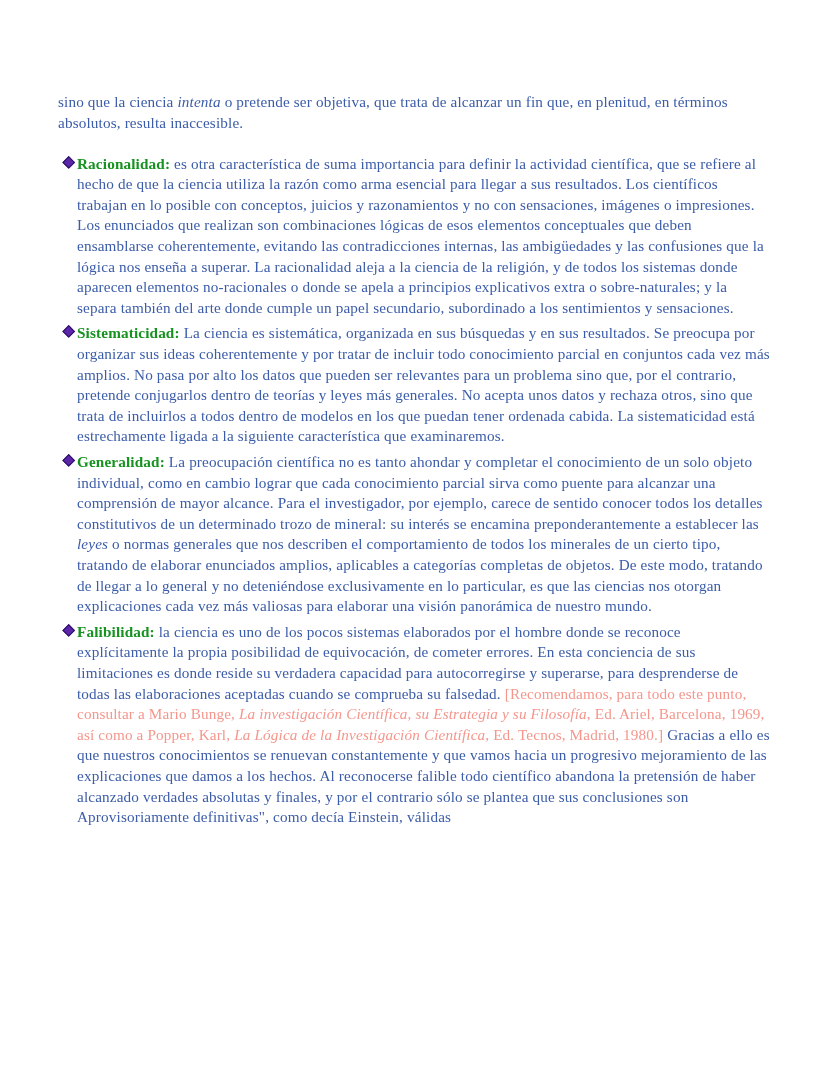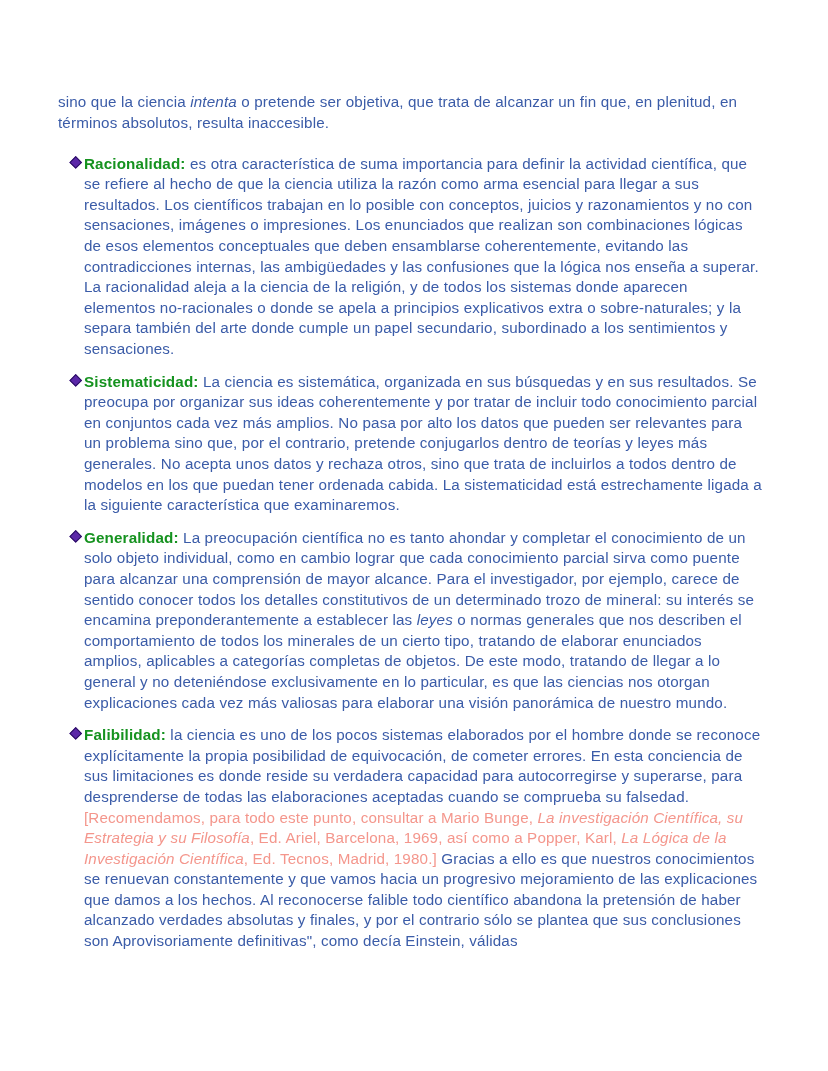--- a/index.html
+++ b/index.html
@@ -13,38 +13,39 @@
     overflow: hidden;
     font-family: "Liberation Sans", "DejaVu Sans", sans-serif;
   }
   .page {
     position: relative;
     width: 828px;
     height: 1071px;
     background: #ffffff;
     box-sizing: border-box;
     padding: 92px 53px 0 58px;
+    font-family: Liberation Serif, serif;
   }
   .doc-body {
     color: #3b5ca8;
     font-size: 15.2px;
     line-height: 20.6px;
     letter-spacing: 0.01em;
   }
   p {
     margin: 0;
   }
   .intro {
     margin-bottom: 20.5px;
     text-align: left;
   }
   .feature {
     position: relative;
     padding-left: 14px;
-    margin: 12px;
+    margin: 5px;
     text-align: left;
   }
   .bullet {
     position: absolute;
     left: 0;
     top: 3px;
     width: 11px;
     height: 11px;
     display: inline-block;
   }

